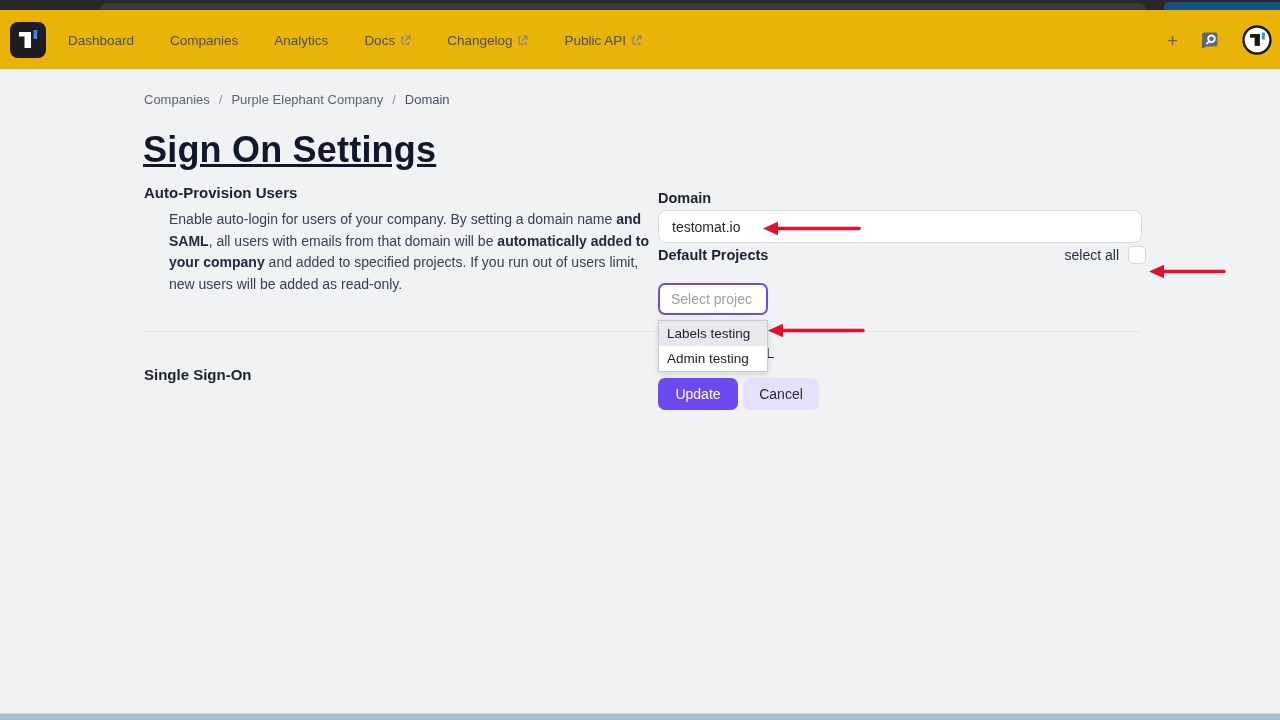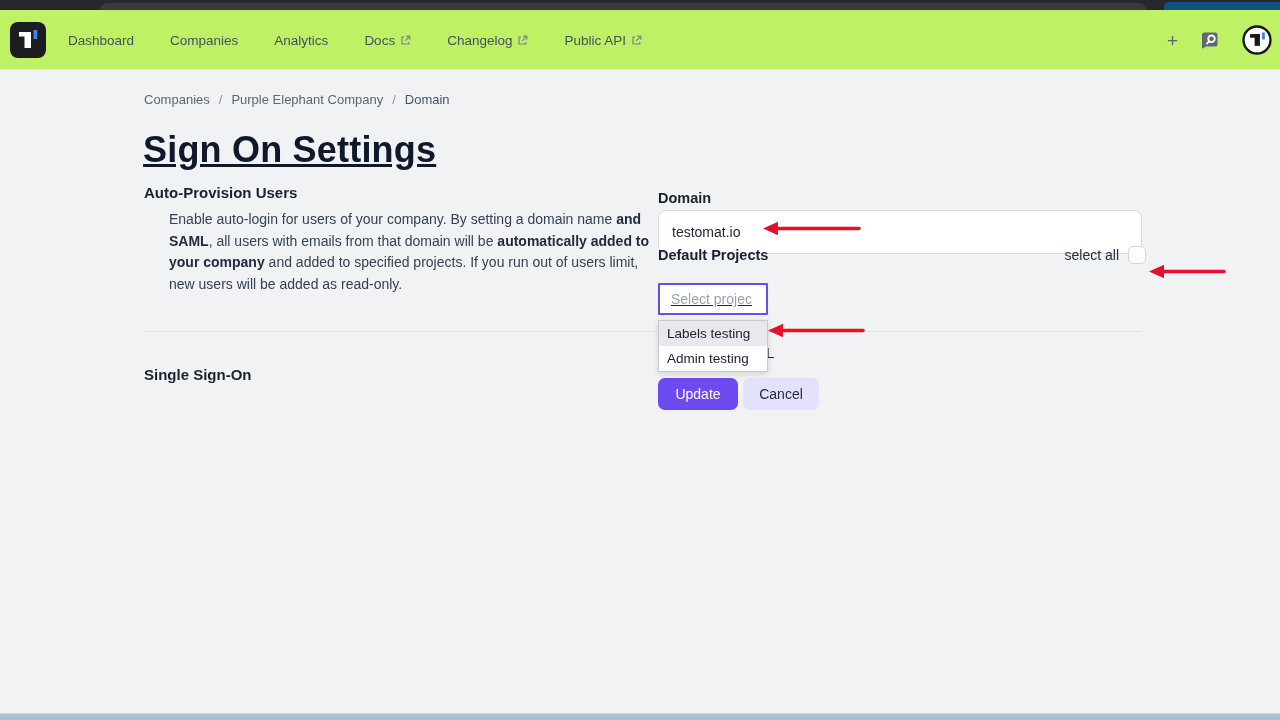--- a/index.html
+++ b/index.html
@@ -6,21 +6,21 @@
   html,body { width:1280px; height:720px; font-family:"Liberation Sans", sans-serif; }
   #app { position:relative; width:1280px; height:720px; background:#f1f2f4; overflow:hidden; }
 
   
   .top-strip { position:absolute; top:0; left:0; width:1280px; height:10px; background:#28272b; z-index:5; }
   .top-strip .tab-light { position:absolute; top:3px; left:100px; width:1046px; height:7px; background:#3a393e; border-radius:8px 8px 0 0; }
   .top-strip .blue-pill { position:absolute; top:2px; left:1164px; width:120px; height:8px; background:#15517e; border-radius:5px 5px 0 0; }
   .bottom-strip { position:absolute; bottom:0; left:0; width:1280px; height:7px; background:#a6c0d4; border-top:1px solid #cfd8e2; z-index:5; }
 
   
-  .navbar { position:absolute; top:10px; left:0; width:1280px; height:60px; background:#bef264; border-bottom:1px solid #e8e9ec; z-index:4; display:flex; align-items:center; }
+  .navbar { position:absolute; top:10px; left:0; width:1280px; height:60px; background:#eab308; border-bottom:1px solid #e8e9ec; z-index:4; display:flex; align-items:center; }
   .logo-box { position:absolute; left:10px; top:12px; width:36px; height:36px; background:#1d1c20; border-radius:8px; display:flex; align-items:center; justify-content:center; }
   .nav-links { position:absolute; left:68px; top:0; height:60px; display:flex; align-items:center; gap:36px; }
   .nav-link { display:flex; align-items:center; gap:5px; font-size:13.5px; color:#47505e; cursor:pointer; text-decoration:none; }
   .nav-right { position:absolute; right:8px; top:0; height:60px; display:flex; align-items:center; gap:22px; }
   .plus-icon { font-size:19px; color:#5b6470; line-height:1; font-weight:400; cursor:pointer; }
   .avatar { width:30px; height:30px; cursor:pointer; }
 
   
   .breadcrumb { position:absolute; left:144px; top:92px; display:flex; gap:9px; font-size:13px; color:#5b6573; }
   .breadcrumb .sep { color:#8a93a0; }
@@ -29,28 +29,28 @@
   h1.page-title { position:absolute; left:143px; top:129px; font-size:36px; font-weight:700; color:#10182b; letter-spacing:.2px;text-decoration:underline; }
 
   .sec-heading { position:absolute; font-size:15px; font-weight:700; color:#1a2230; }
   .sec-body { position:absolute; font-size:14px; color:#354154; line-height:21.5px; width:492px; }
   .sec-body b { color:#222c3e; }
 
   .divider { position:absolute; left:144px; top:331px; width:997px; height:1px; background:#e2e3e7; }
 
   .field-label { font-size:14.5px; font-weight:700; color:#1a2230; }
   .domain-label { position:absolute; left:658px; top:190px; }
-  .domain-input { position:absolute; left:658px; top:210px; width:484px; height:44px; border:1px solid #d8dade; border-radius:8px; background:#fff; font-size:14px; color:#1b2430; padding:0 13px; font-family:"Liberation Sans", sans-serif; outline:none; }
+  .domain-input { position:absolute; left:658px; top:210px; width:484px; height:33px; border:1px solid #d8dade; border-radius:8px; background:#fff; font-size:14px; color:#1b2430; padding:0 13px; font-family:"Liberation Sans", sans-serif; outline:none; }
 
   .projects-row { position:absolute; left:658px; top:246px; width:488px; display:flex; justify-content:space-between; align-items:center; }
   .select-all { display:flex; align-items:center; gap:9px; }
   .select-all-label { font-size:14px; color:#242e3c;margin-left:15px; }
   .checkbox { width:18px; height:18px; border:1px solid #d3d6db; border-radius:5px; background:#fdfdfe; cursor:pointer; }
 
-  .project-select { position:absolute; left:658px; top:283px; width:110px; height:32px; border:2px solid var(--accent-purple,#8a74f2); border-radius:1px; background:#fff; font-size:14px; color:#1b2430; padding:0 11px; font-family:"Liberation Sans", sans-serif; outline:none;text-decoration:underline; }
+  .project-select { position:absolute; left:658px; top:283px; width:110px; height:32px; border:2px solid var(--accent-purple,#8a74f2); border-radius:7px; background:#fff; font-size:14px; color:#1b2430; padding:0 11px; font-family:"Liberation Sans", sans-serif; outline:none; }
   .project-select::placeholder { color:#9aa2ad; }
 
   .hidden-partial { position:absolute; left:766px; top:344px; font-size:15px; color:#1a2230; z-index:1; }
 
   .dropdown { position:absolute; left:658px; top:320px; width:110px; background:#fff; border:1px solid #c9cace; box-shadow:0 2px 6px rgba(0,0,0,.13); z-index:2; }
   .dropdown .opt { height:25px; line-height:25px; padding:0 8px; font-size:13.5px; color:#17202c; cursor:pointer; white-space:nowrap; overflow:hidden; }
   .dropdown .opt.hl { background:#e9e9ed; }
 
   .btn { position:absolute; top:378px; height:32px; border:none; border-radius:7px; font-size:14px; font-family:"Liberation Sans", sans-serif; cursor:pointer; }
   .btn-update { left:658px; width:80px; background:var(--accent-purple,#6d49f0); color:#fff; font-weight:500; }

